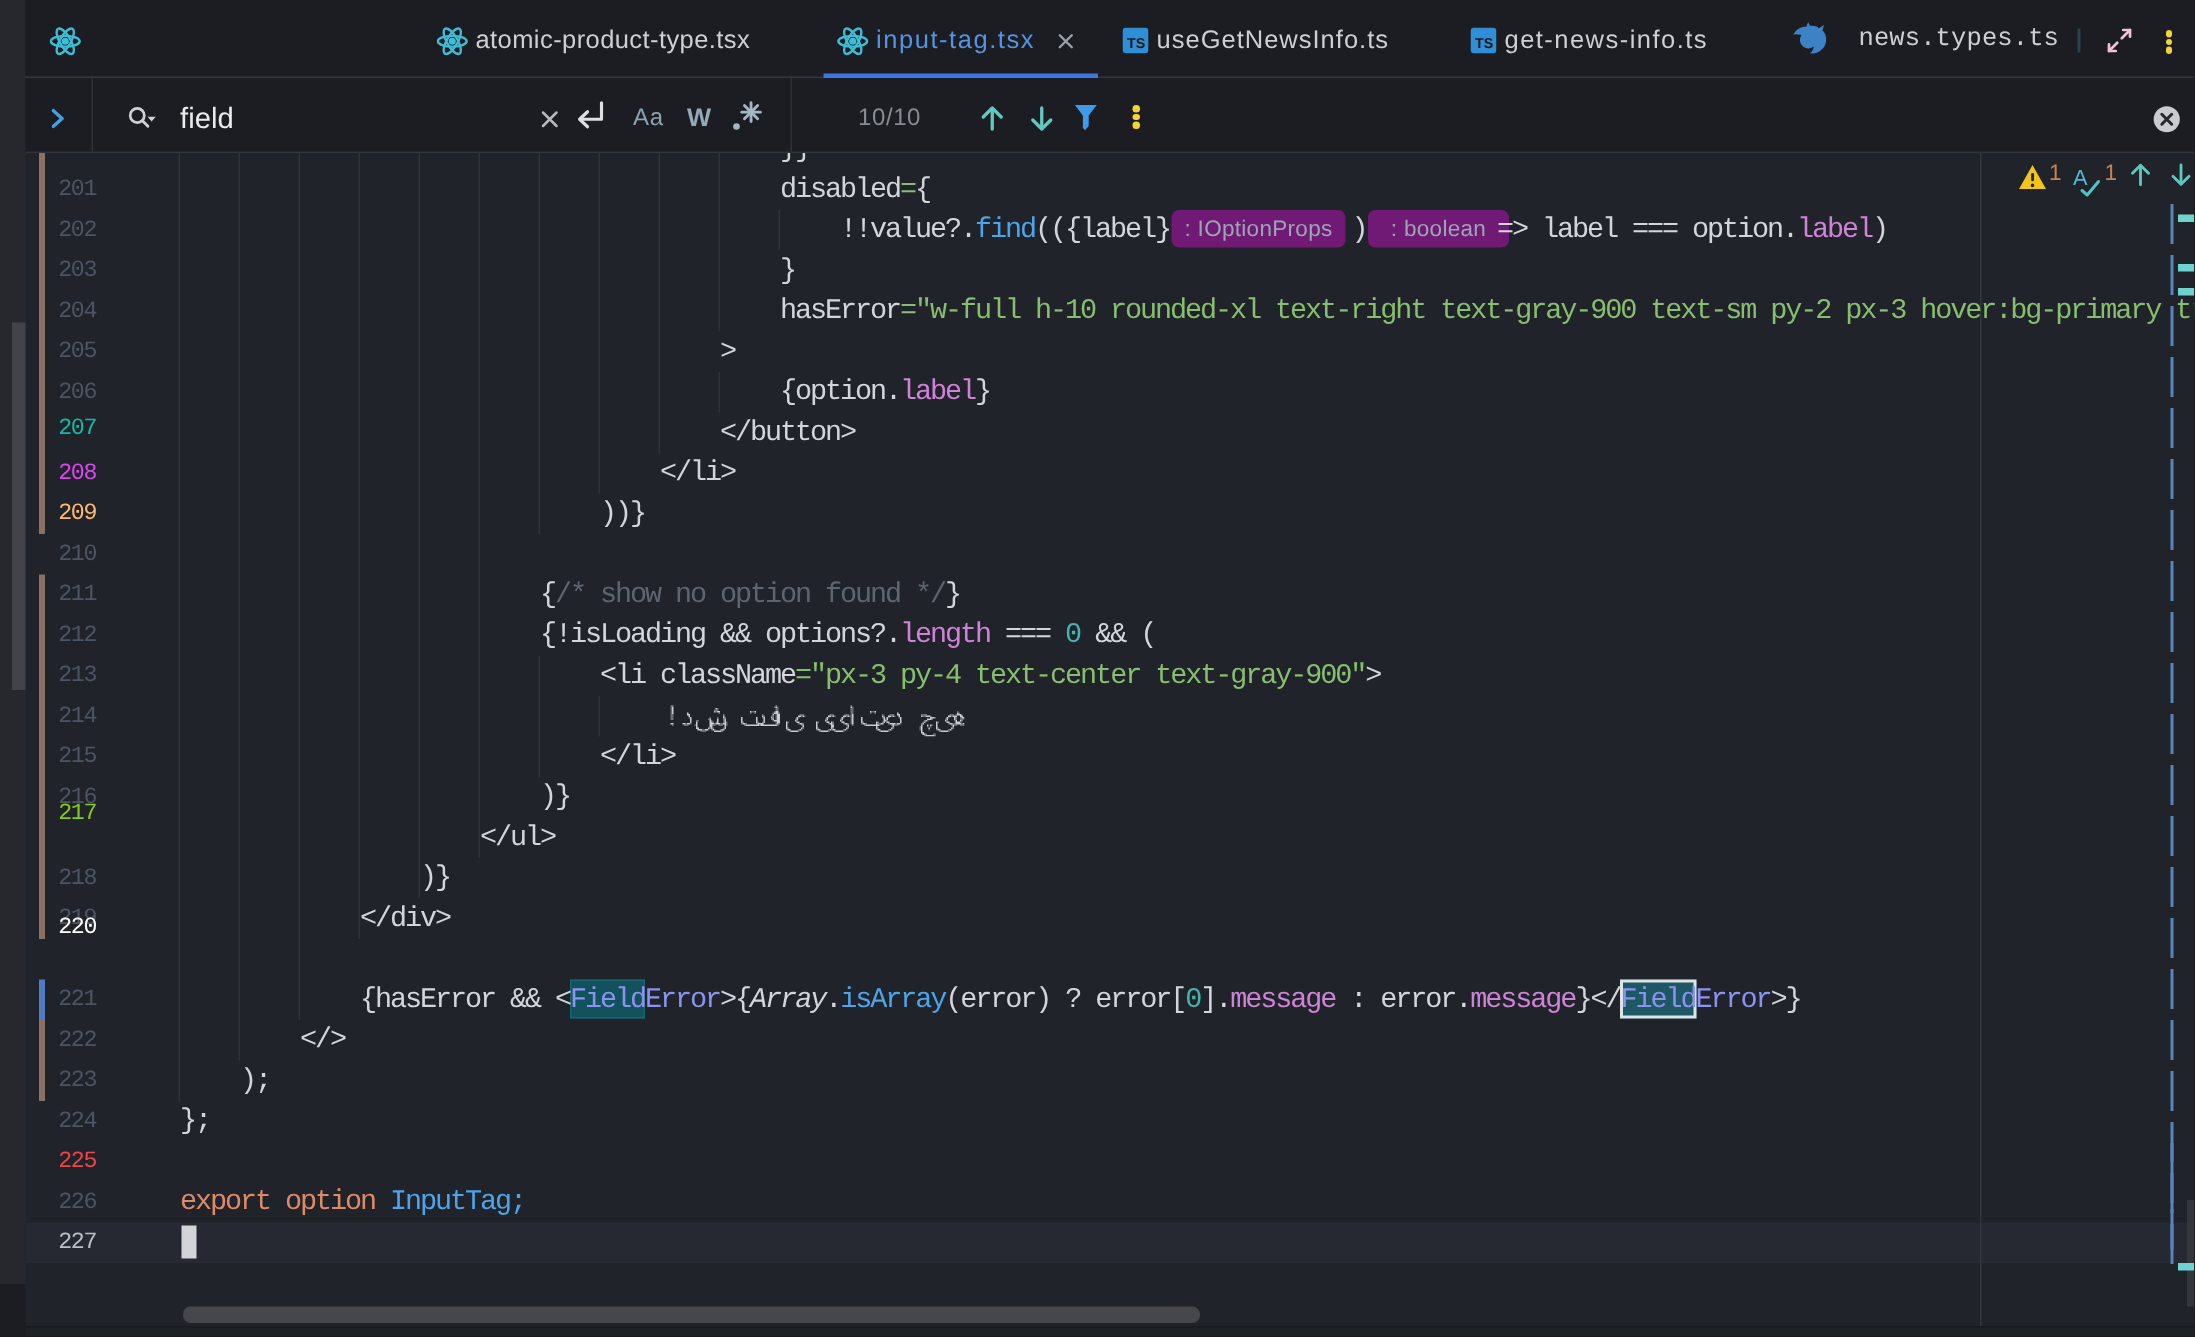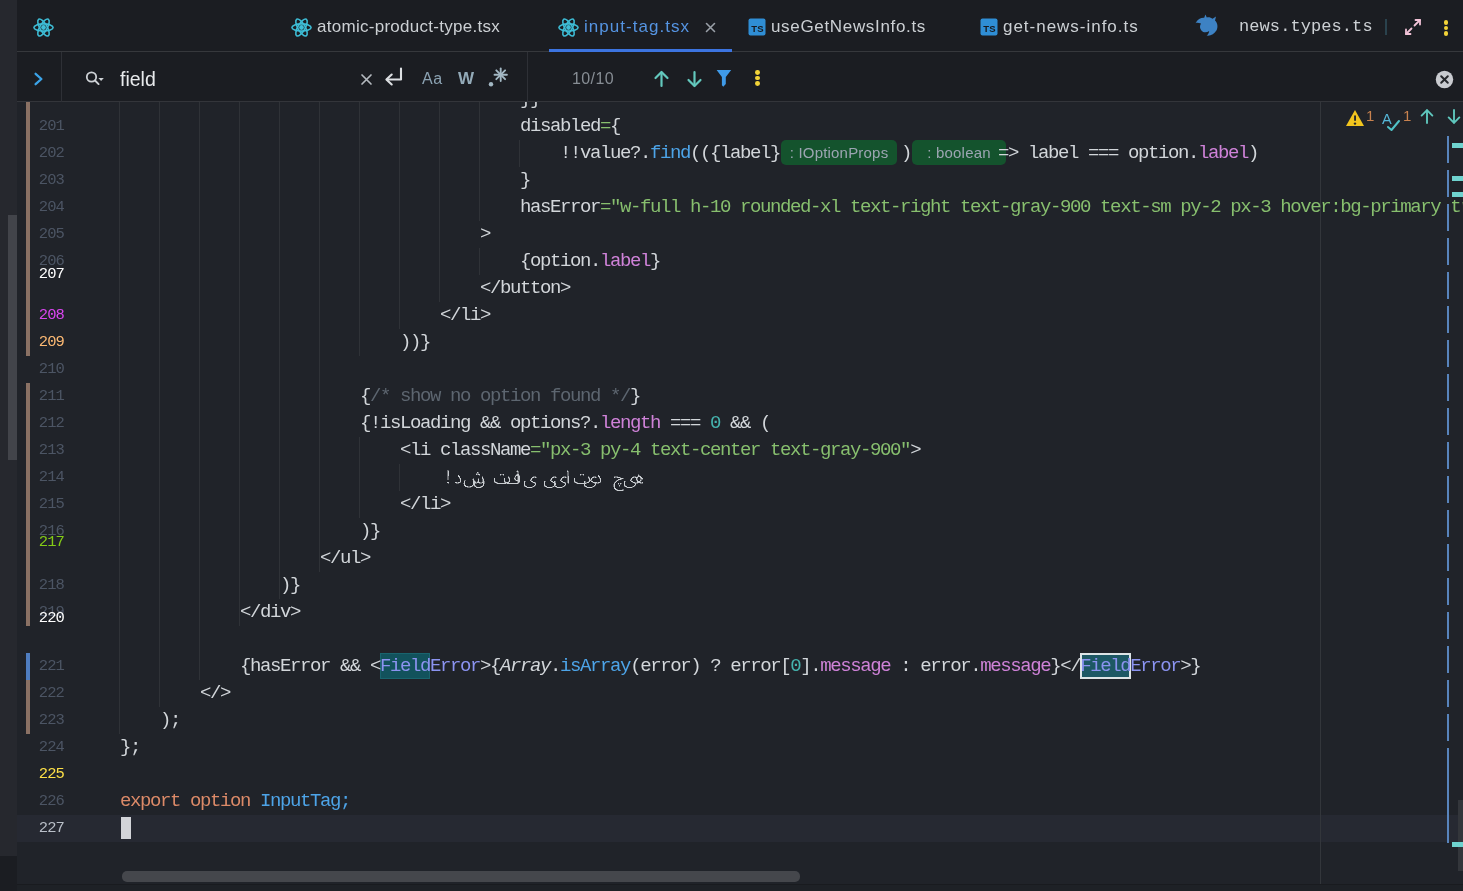--- a/index.html
+++ b/index.html
@@ -15,21 +15,21 @@
 .tblue{color:#5594e2;}
 .sep{position:absolute;background:#2e3036;}
 
 #editor{left:0px;top:102px;width:1463px;height:789px;overflow:hidden;}
 .ln{position:absolute;left:0;width:64px;text-align:right;height:27px;line-height:27px;font-family:"Liberation Mono",monospace;font-size:15.5px;letter-spacing:-0.9px;color:#4c5564;}
 .cl{position:absolute;height:27px;line-height:27px;font-family:"Liberation Mono",monospace;font-size:19px;letter-spacing:-1.4px;white-space:pre;color:#d2d6da;}
 .g{color:#87bf6e;}.pk{color:#cf82d8;}.bl{color:#4da4e8;}.pu{color:#8b93f0;}
 .or{color:#dc8a68;}.tl{color:#45b3ae;}.cm{color:#5d6670;}.it{font-style:italic;}
 .guide{position:absolute;width:1px;background:#2f3237;}
 .gut{position:absolute;left:26px;width:4px;}
-.chip{position:absolute;height:25px;line-height:25px;background:#14532d;border-radius:5px;color:#9ca5b2;font-family:"Liberation Sans",sans-serif;font-size:15px;letter-spacing:0.2px;text-align:center;}
+.chip{position:absolute;height:25px;line-height:25px;background:#701a75;border-radius:5px;color:#9ca5b2;font-family:"Liberation Sans",sans-serif;font-size:15px;letter-spacing:0.2px;text-align:center;}
 svg{display:block;}
 </style></head><body>
 <div id="root">
 
 <div class="abs" id="leftcol"></div>
 <div class="abs" id="leftthumb"></div>
 <div class="abs" id="leftbot"></div>
 <div class="abs" id="tabbar"></div>
 <div class="abs" id="searchrow"></div>
 <div class="abs" style="left:17px;top:884px;width:1446px;height:7px;background:#1e2126;border-top:1px solid #191b1f;box-sizing:border-box;"></div>
@@ -163,39 +163,39 @@
 <div class="gut" style="top:0px;height:253.5px;background:#8a7164;"></div>
 <div class="gut" style="top:280.5px;height:243.0px;background:#8a7164;"></div>
 <div class="gut" style="top:550.5px;height:27.0px;background:#4f7dc0;"></div>
 <div class="gut" style="top:577.5px;height:54.0px;background:#8a7164;"></div>
 <div class="ln" style="top:10.5px;color:#4c5564">201</div>
 <div class="ln" style="top:37.5px;color:#4c5564">202</div>
 <div class="ln" style="top:64.5px;color:#4c5564">203</div>
 <div class="ln" style="top:91.5px;color:#4c5564">204</div>
 <div class="ln" style="top:118.5px;color:#4c5564">205</div>
 <div class="ln" style="top:145.5px;color:#4c5564">206</div>
-<div class="ln" style="top:159px;color:#ffffff">207</div>
+<div class="ln" style="top:170px;color:#14b8a6">207</div>
 <div class="ln" style="top:199.5px;color:#d946ef">208</div>
 <div class="ln" style="top:226.5px;color:#fdba74">209</div>
 <div class="ln" style="top:253.5px;color:#4c5564">210</div>
 <div class="ln" style="top:280.5px;color:#4c5564">211</div>
 <div class="ln" style="top:307.5px;color:#4c5564">212</div>
 <div class="ln" style="top:334.5px;color:#4c5564">213</div>
 <div class="ln" style="top:361.5px;color:#4c5564">214</div>
 <div class="ln" style="top:388.5px;color:#4c5564">215</div>
 <div class="ln" style="top:415.5px;color:#4c5564">216</div>
 <div class="ln" style="top:427px;color:#84cc16">217</div>
 <div class="ln" style="top:469.5px;color:#4c5564">218</div>
 <div class="ln" style="top:496.5px;color:#4c5564">219</div>
 <div class="ln" style="top:503px;color:#ffffff">220</div>
 <div class="ln" style="top:550.5px;color:#4c5564">221</div>
 <div class="ln" style="top:577.5px;color:#4c5564">222</div>
 <div class="ln" style="top:604.5px;color:#4c5564">223</div>
 <div class="ln" style="top:631.5px;color:#4c5564">224</div>
-<div class="ln" style="top:658.5px;color:#fde047">225</div>
+<div class="ln" style="top:658.5px;color:#ef4444">225</div>
 <div class="ln" style="top:685.5px;color:#4c5564">226</div>
 <div class="ln" style="top:712.5px;color:#b9bfc8">227</div>
 <div class="abs" style="left:380px;top:551.0px;width:50px;height:26px;background:#12525c;border:1px solid #19646e;box-sizing:border-box;"></div>
 <div class="abs" style="left:1080px;top:551.0px;width:51px;height:26px;background:#1d5864;border:2px solid #dde4e6;box-sizing:border-box;"></div>
 <div class="cl" style="left:520px;top:-16.5px"><span>}}</span></div>
 <div class="cl" style="left:520px;top:10.5px"><span>disabled</span><span class="g">=</span><span>{</span></div>
 <div class="cl" style="left:560px;top:37.5px"><span>!!value?.</span><span class="bl">find</span><span>(({label}</span></div>
 <div class="chip" style="left:781px;top:38.0px;width:116px;">: IOptionProps</div>
 <div class="cl" style="left:901px;top:37.5px"><span>)</span></div>
 <div class="chip" style="left:912px;top:38.0px;width:94px;">: boolean</div>

